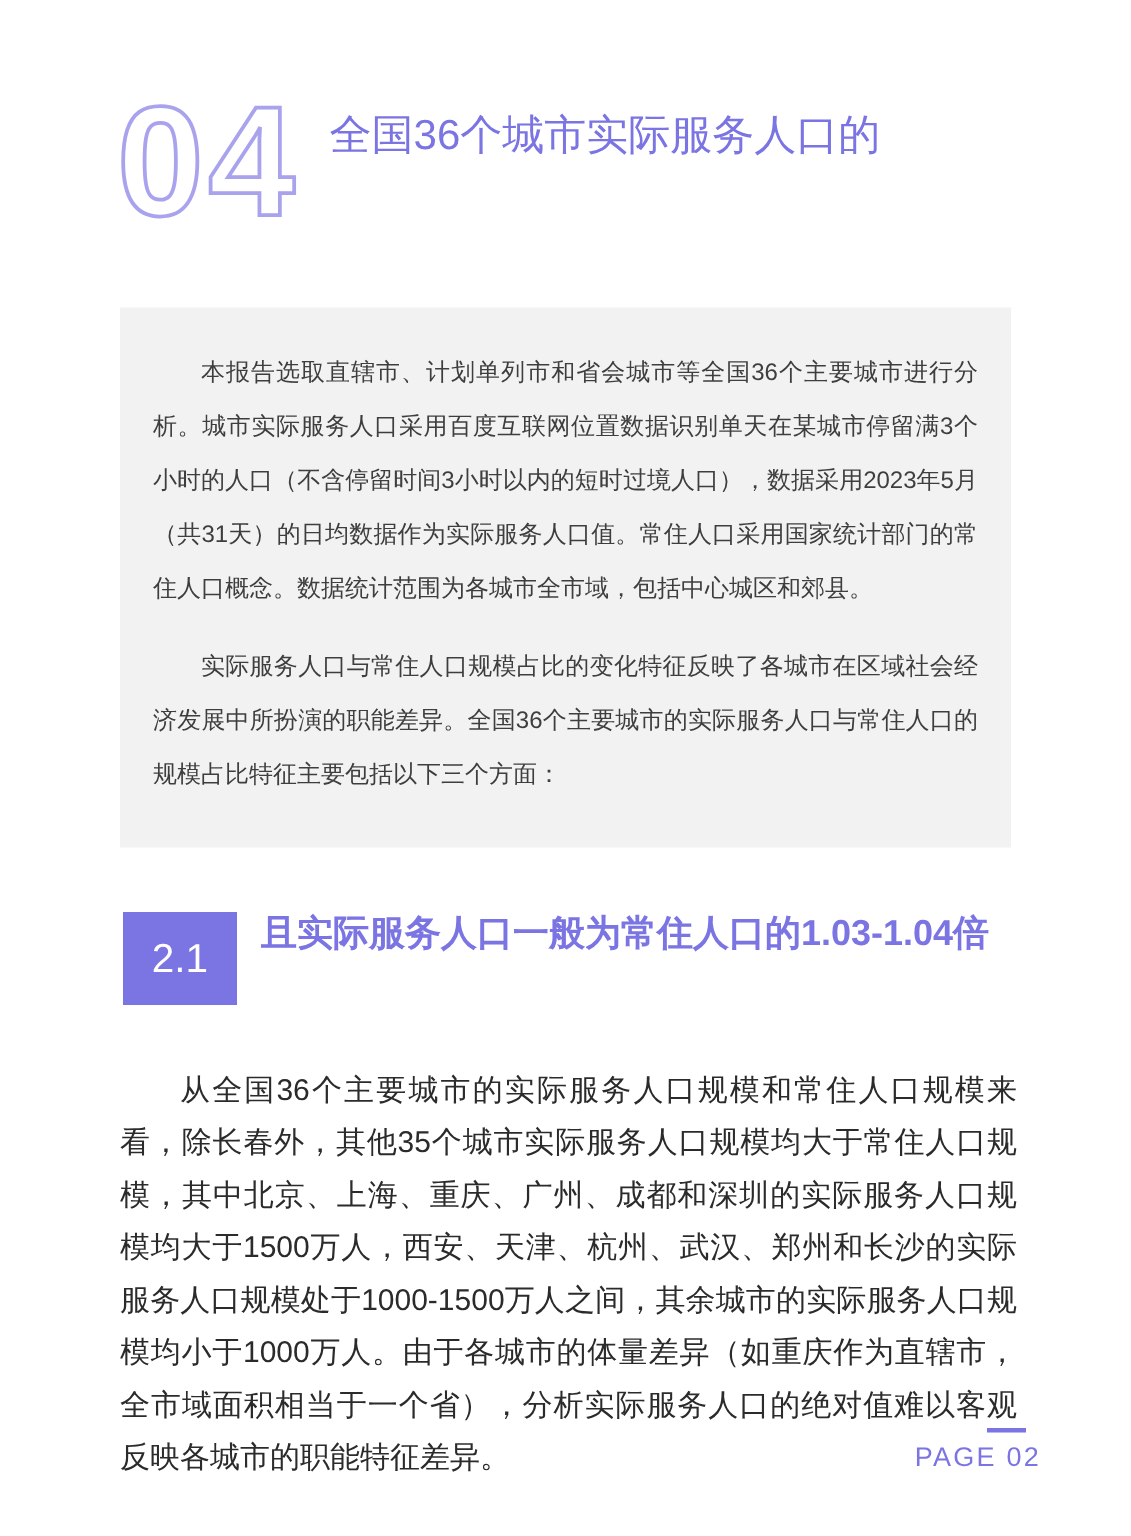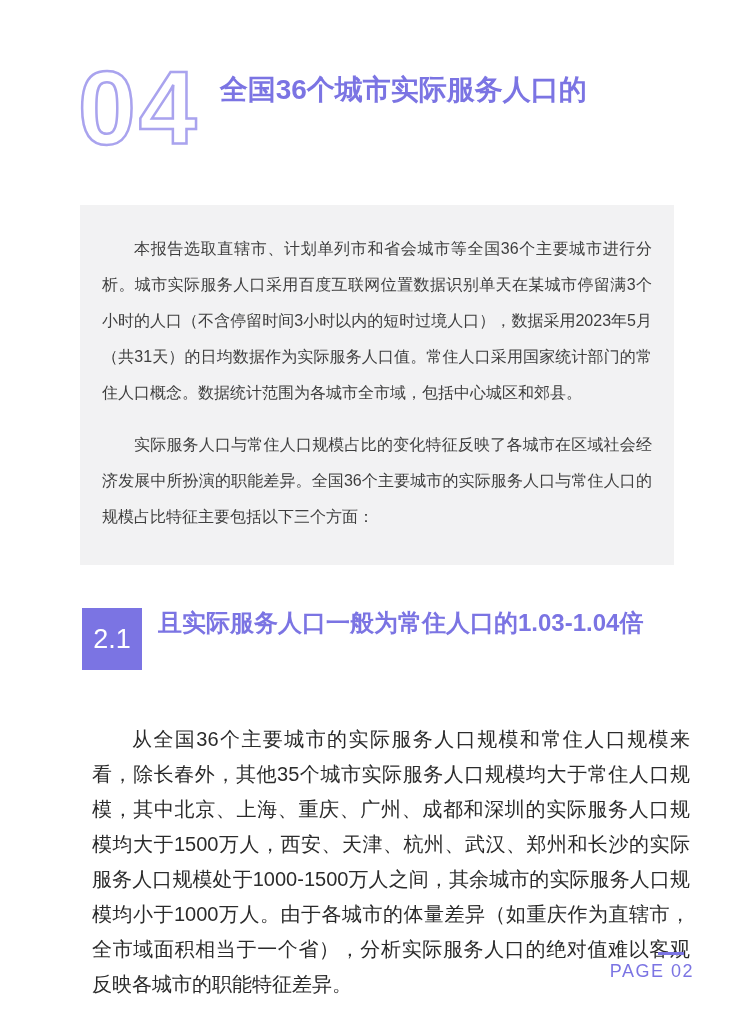--- a/index.html
+++ b/index.html
@@ -26,21 +26,21 @@
     font-size:104px;
     font-weight:600;
     line-height:1;
     letter-spacing:3px;
     color:transparent;
     -webkit-text-stroke:2.5px var(--accent-light);
   }
   .chapter-title{
     margin:14px 0 0 20px;
     font-size:28px;
-    font-weight:bold;
+    font-weight:normal;
     color:var(--accent);
     line-height:40px;
   }
   .chapter-title .title-line{display:block;}
   
   .intro-box{
     position:absolute;top:205px;left:80px;
     width:594px;box-sizing:border-box;
     background:var(--box-bg);
     padding:26px 22px 30px 22px;
@@ -54,39 +54,39 @@
     text-align:justify;
   }
   .intro-box p + p{margin-top:16px;}
   
   .section-header{
     position:absolute;top:608px;left:82px;right:60px;
     display:flex;align-items:flex-start;
   }
   .section-badge{
     flex:0 0 auto;
-    width:60px;height:62px;
+    width:76px;height:62px;
     background:var(--accent);
     color:#ffffff;
     font-size:27px;
     display:flex;align-items:center;justify-content:center;
   }
   .section-title{
     margin:-3px 0 0 16px;
     font-size:24px;
     font-weight:bold;
     color:var(--accent);
     line-height:35px;
   }
   .section-title .title-line{display:block;}
   
   .body-paragraph{
     position:absolute;top:710px;left:80px;
     width:598px;
-    margin:12px;
+    margin:0;
     font-size:20px;
     line-height:35px;
     color:var(--body-text);
     text-indent:2em;
     text-align:justify;
   }
   
   .page-footer{
     position:absolute;right:60px;bottom:42px;
     text-align:right;

